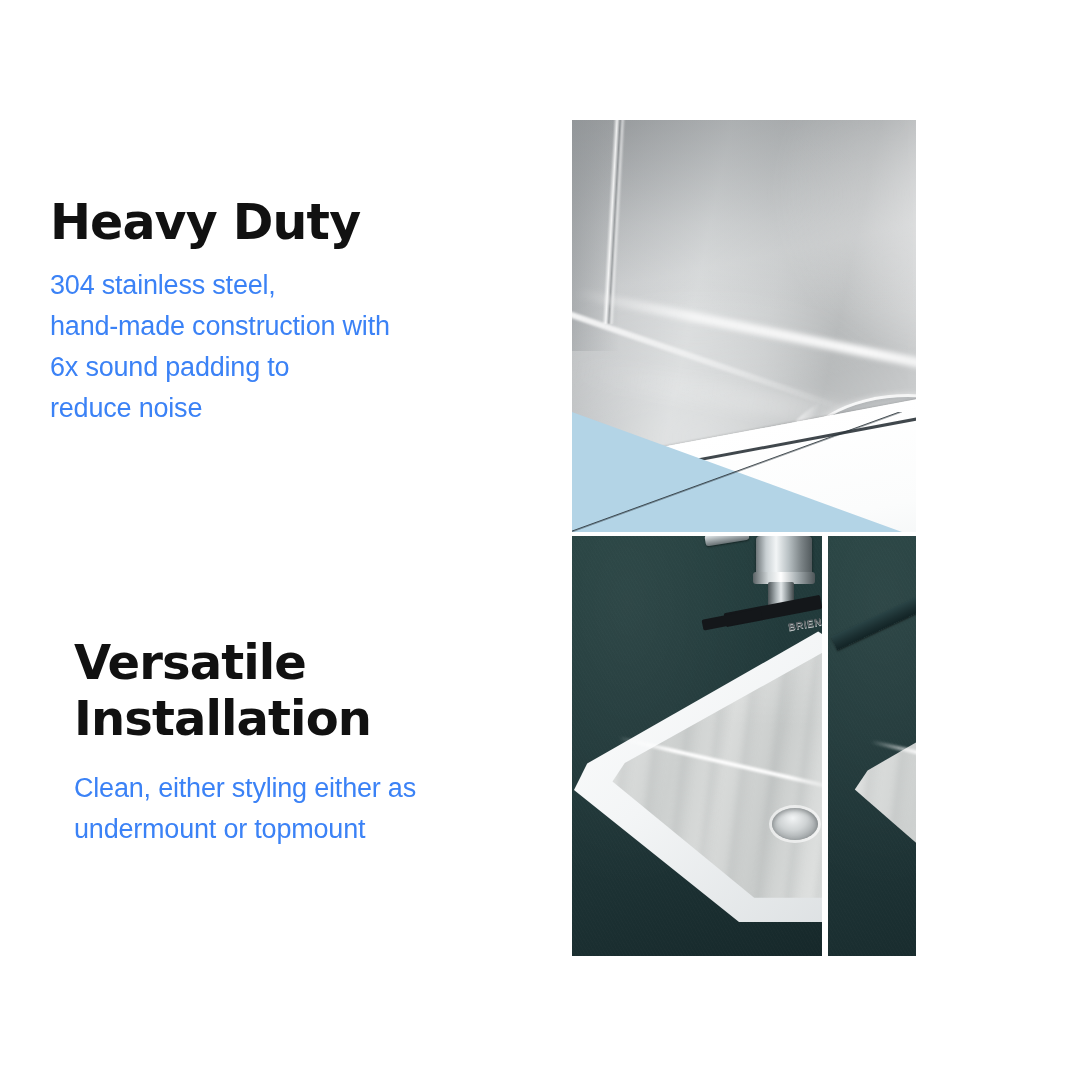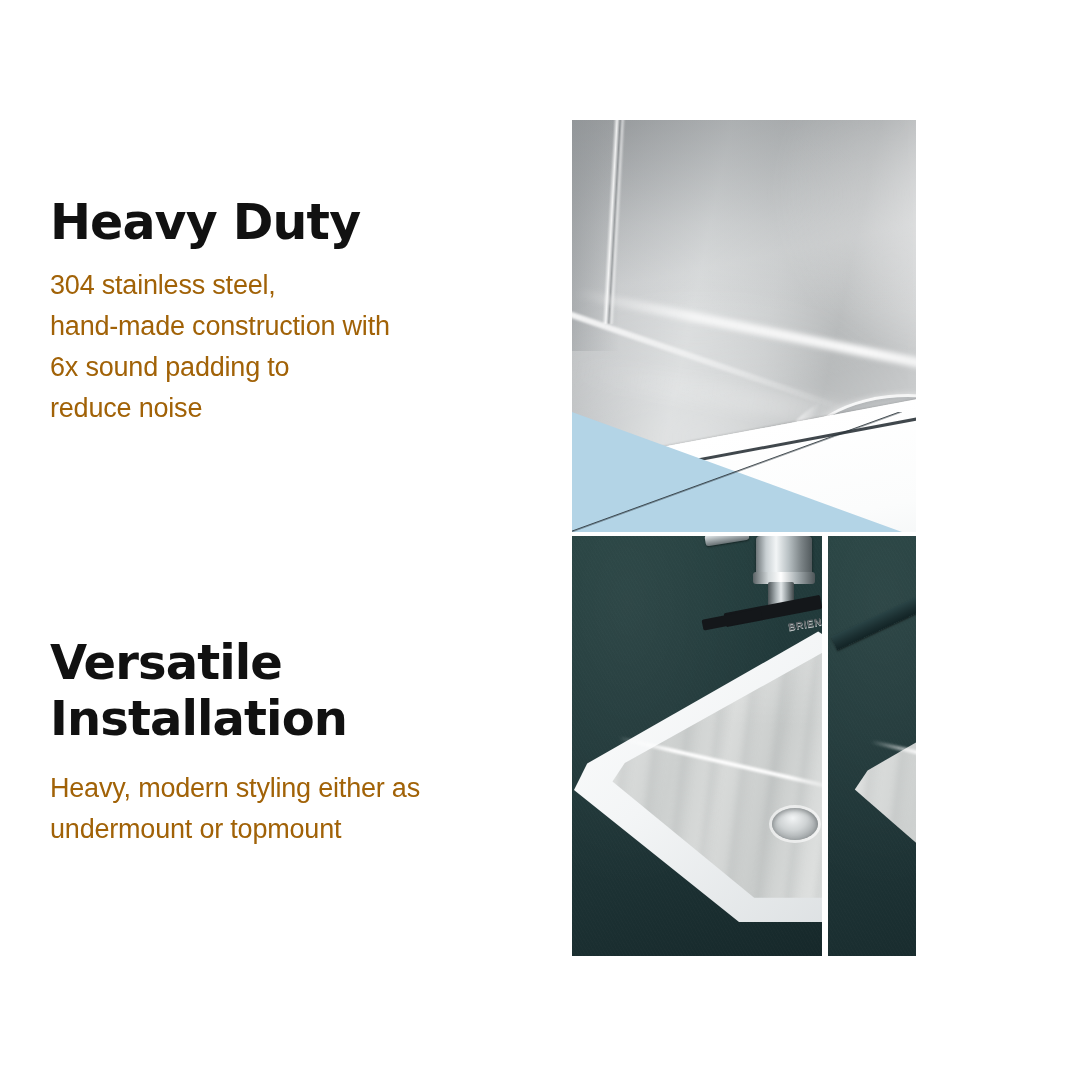--- a/index.html
+++ b/index.html
@@ -29,21 +29,21 @@
     width: 560px;
     height: 1080px;
   }
 
   .feature-block {
     position: absolute;
     left: 50px;
     width: 500px;
   }
   #feature-heavy-duty { top: 196px; }
-  #feature-versatile  { top: 634px; }
+  #feature-versatile  { top: 634px; margin-left: 24px; }
 
   .feature-heading {
     margin: 0 0 14px 0;
     font-family: "DejaVu Sans", sans-serif;
     font-size: 49px;
     font-weight: 700;
     line-height: 1.12;
     letter-spacing: -0.9px;
     color: #111111;
     white-space: pre-line;
@@ -54,21 +54,21 @@
     margin-bottom: 22px;
   }
 
   .feature-body {
     margin: 0;
     font-family: "Liberation Sans", sans-serif;
     font-size: 27px;
     font-weight: 400;
     line-height: 1.52;
     letter-spacing: -0.2px;
-    color: #a16207;
+    color: #3b82f6;
     white-space: pre-line;
   }
   #feature-versatile .feature-body {
     font-size: 27px;
     line-height: 1.52;
   }
 
   
   .photo {
     position: absolute;
@@ -475,21 +475,21 @@
       <h2 class="feature-heading">Heavy Duty</h2>
       <p class="feature-body">304 stainless steel,
 hand-made construction with
 6x sound padding to
 reduce noise</p>
     </div>
 
     <div class="feature-block" id="feature-versatile">
       <h2 class="feature-heading">Versatile
 Installation</h2>
-      <p class="feature-body">Heavy, modern styling either as
+      <p class="feature-body">Clean, either styling either as
 undermount or topmount</p>
     </div>
 
   </div>
 
   <div class="photo" id="photo-basin">
 
     <div class="basin-field"></div>
     <div class="basin-backwall"></div>
     <div class="basin-leftwall"></div>

